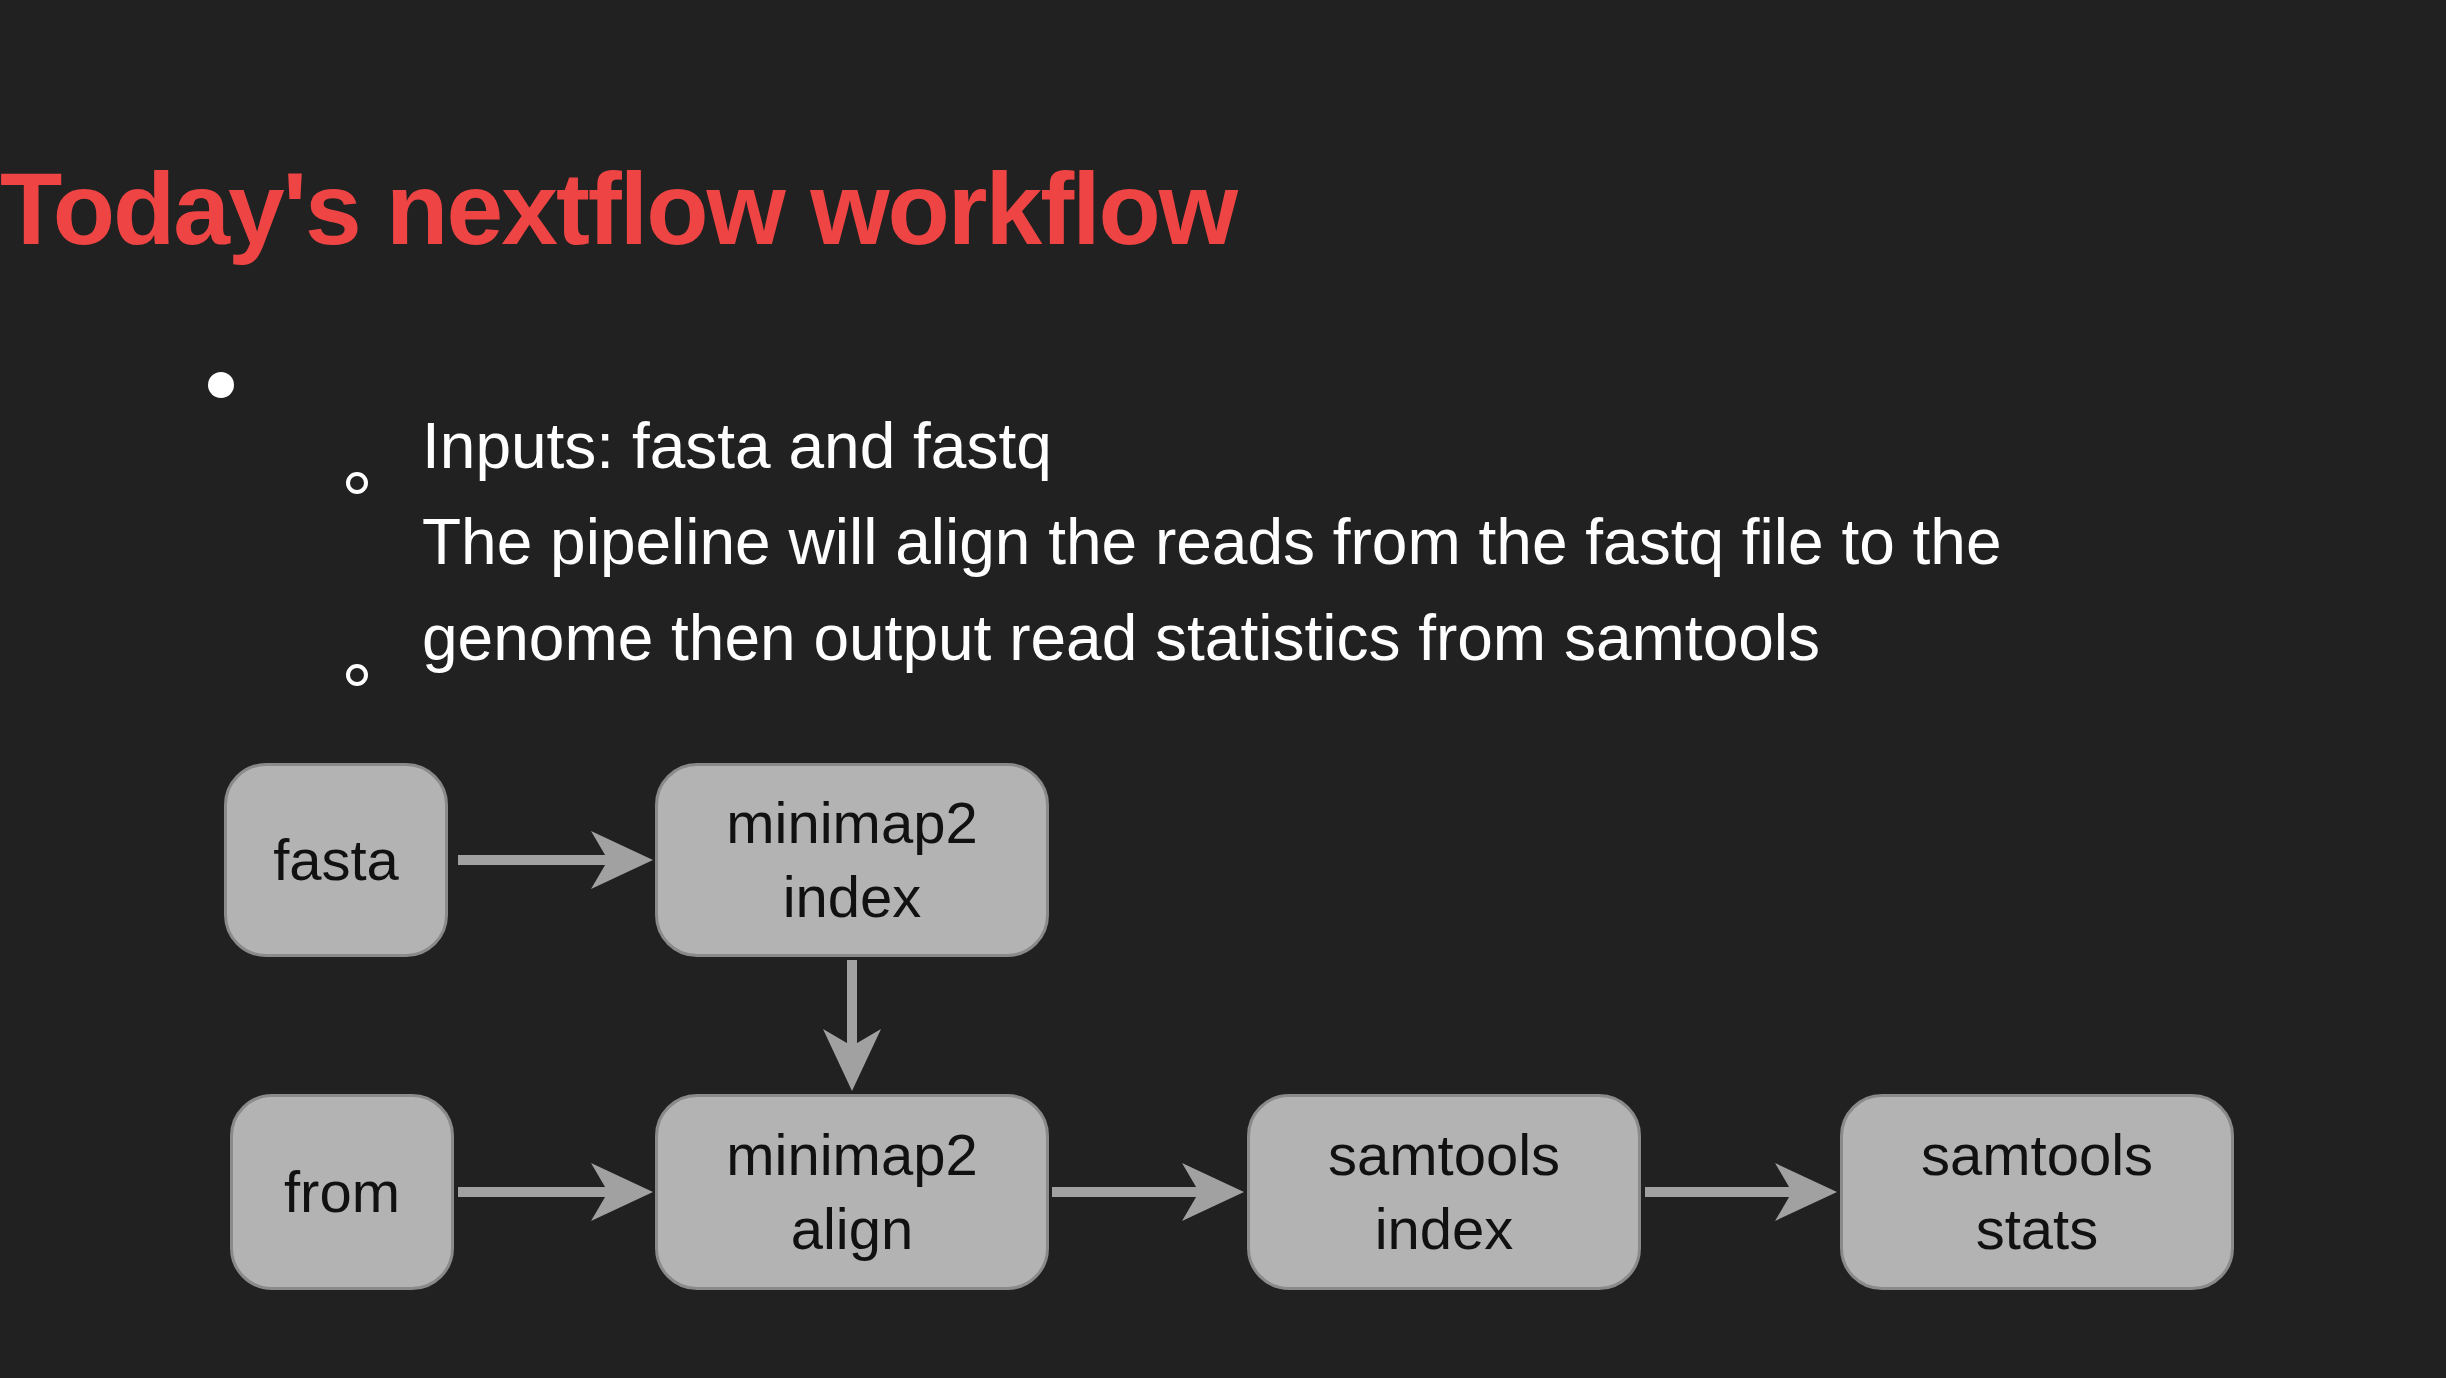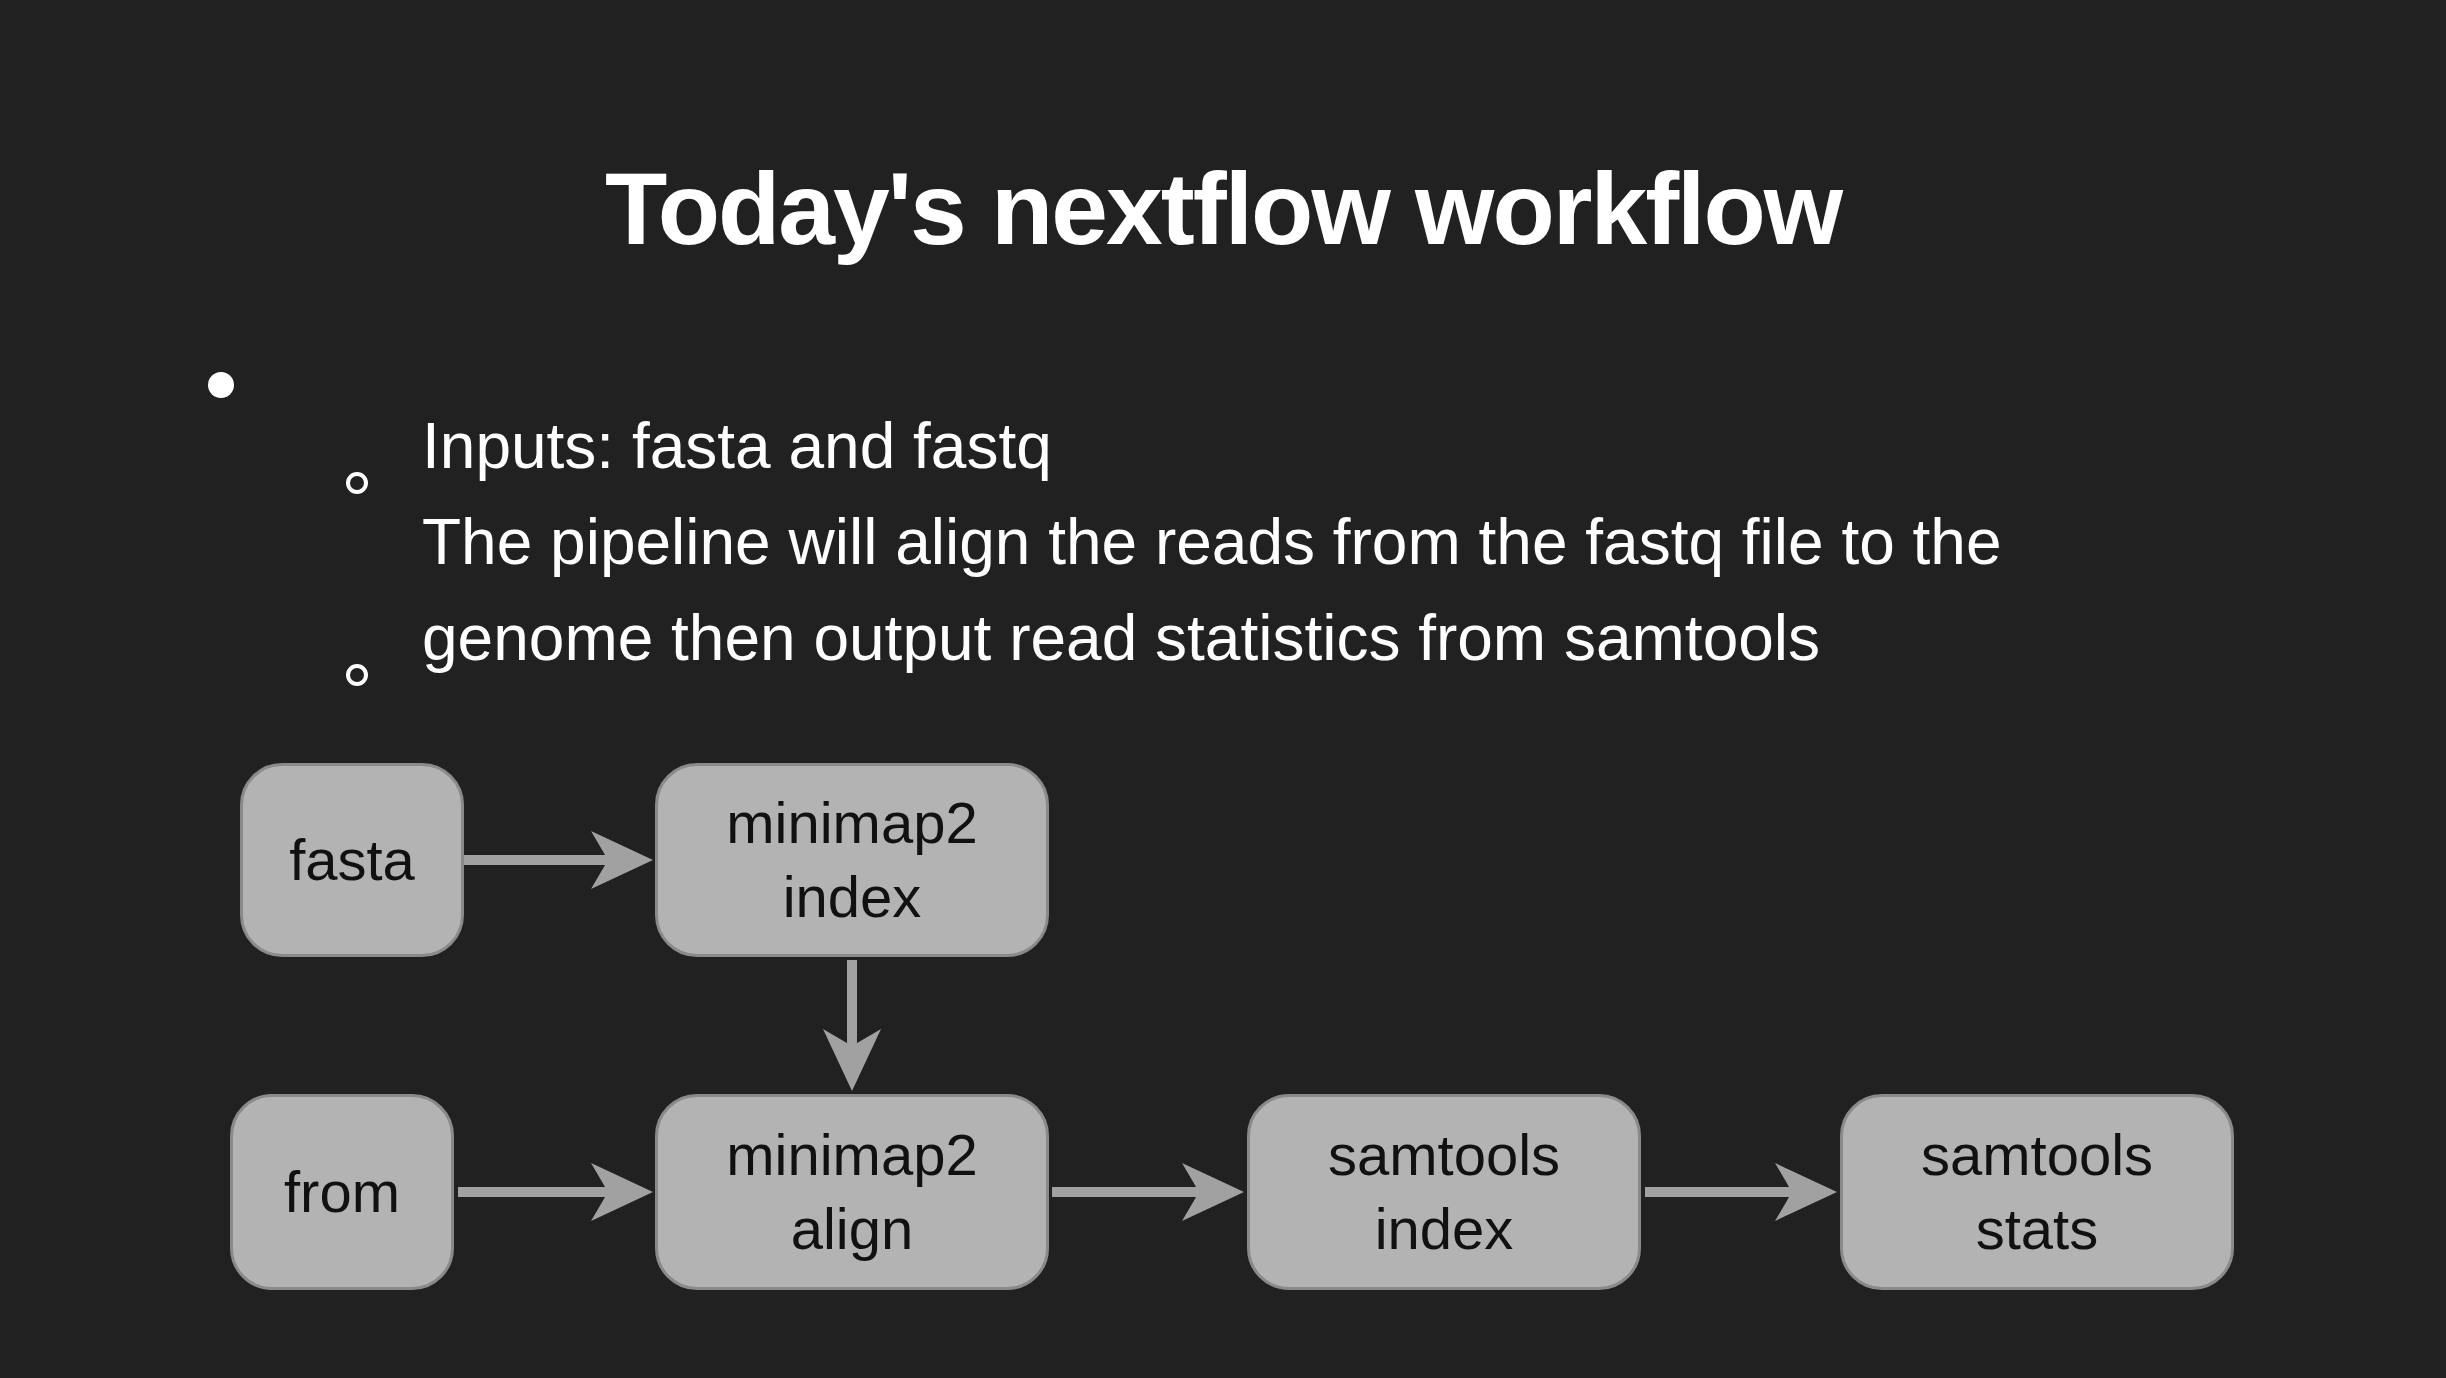--- a/index.html
+++ b/index.html
@@ -13,22 +13,21 @@
     height: 1378px;
     background: #212121;
     font-family: "Liberation Sans", sans-serif;
     overflow: hidden;
   }
   .title {
     position: absolute;
     top: 148px;
     left: 0;
     width: 2446px;
-    text-align: center;
-    color: #ffffff;
+    color: #ef4444;
     font-size: 102px;
     font-weight: 700;
     letter-spacing: -2px;
     line-height: 1.2;
   }
   .content {
     position: absolute;
     left: 196px;
     top: 336px;
     width: 2160px;
@@ -65,21 +64,21 @@
     border-radius: 42px;
     display: flex;
     align-items: center;
     justify-content: center;
     text-align: center;
     color: #111111;
     font-size: 58px;
     line-height: 1.27;
     white-space: pre-line;
   }
-  #node-fasta          { left: 240px;  top: 763px;  width: 224px; height: 194px; }
+  #node-fasta          { left: 224px;  top: 763px;  width: 224px; height: 194px; }
   #node-minimap2-index { left: 655px;  top: 763px;  width: 394px; height: 194px; }
   #node-fastq          { left: 230px;  top: 1094px; width: 224px; height: 196px; }
   #node-minimap2-align { left: 655px;  top: 1094px; width: 394px; height: 196px; }
   #node-samtools-index { left: 1247px; top: 1094px; width: 394px; height: 196px; }
   #node-samtools-stats { left: 1840px; top: 1094px; width: 394px; height: 196px; }
 
   .edges {
     position: absolute;
     left: 0; top: 0;
     pointer-events: none;

